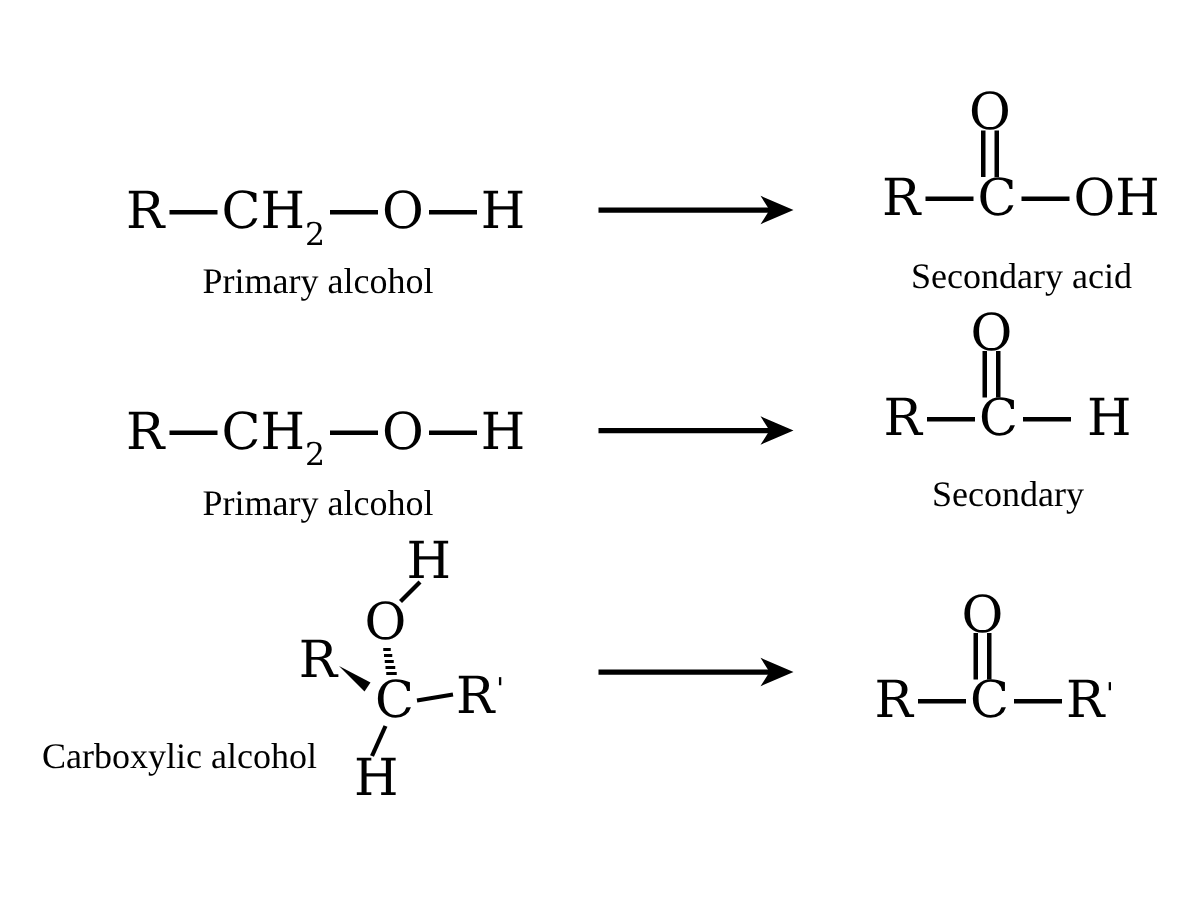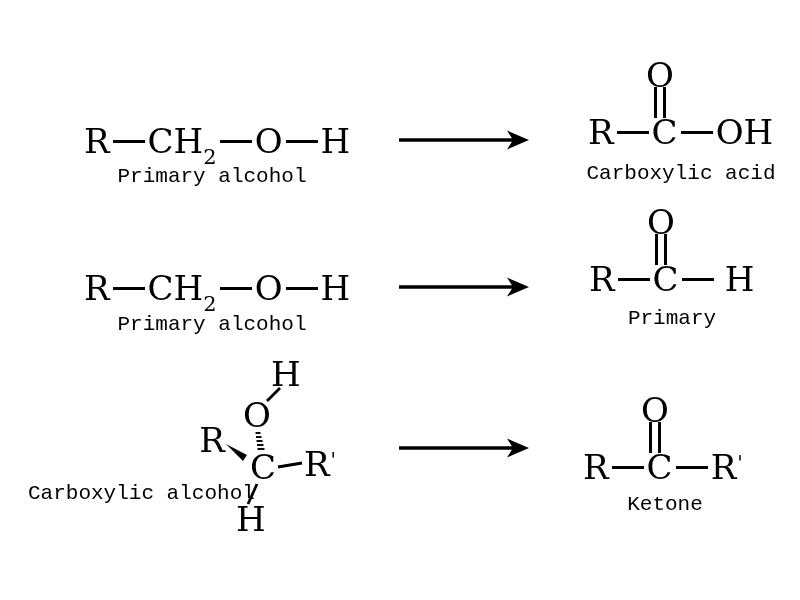--- a/index.html
+++ b/index.html
@@ -64,25 +64,26 @@
   .p-dbond div{width:3px;height:100%;background:#000;}
   .p-row{
     position:absolute;
     left:18px;top:57px;
     display:flex;align-items:center;height:25px;
   }
   .x-shift{margin-left:8px;}
   
   .cap{
     position:absolute;
-    font-family:Liberation Mono, monospace;
-    font-size:21px;
+    font-family:Liberation Serif, serif;
+    font-size:24px;
     line-height:25px;
     color:#000;
     white-space:nowrap;
+    margin-top:12px;
   }
   .cap.center{text-align:center;width:240px;}
   
   .arrow{position:absolute;width:136px;height:24px;}
   
   #sec-alcohol{
     position:absolute;
     left:200px;top:355px;
     width:150px;height:190px;
   }
@@ -123,21 +124,21 @@
         <div></div>
       </div>
     <div class="p-row">
       <span class="atom">R</span>
       <div class="bond-h"></div>
       <span class="atom">C</span>
       <div class="bond-h"></div>
       <span class="atom">OH</span>
     </div>
   </div>
-  <div class="cap center" style="left:561px;top:161px;">Carboxylic acid</div>
+  <div class="cap center" style="left:561px;top:161px;">Secondary acid</div>
 
   <div class="formula" style="left:84px;top:276px;">
     <span class="atom">R</span>
     <div class="bond-h"></div>
     <span class="atom"><span>CH</span><span class="sub">2</span></span>
     <div class="bond-h"></div>
     <span class="atom">O</span>
     <div class="bond-h"></div>
     <span class="atom">H</span>
   </div>
@@ -155,21 +156,21 @@
         <div></div>
       </div>
     <div class="p-row">
       <span class="atom">R</span>
       <div class="bond-h"></div>
       <span class="atom">C</span>
       <div class="bond-h"></div>
       <span class="atom x-shift">H</span>
     </div>
   </div>
-  <div class="cap center" style="left:552px;top:306px;">Primary</div>
+  <div class="cap center" style="left:552px;top:306px;">Secondary</div>
 
   <div id="sec-alcohol">
     <svg width="150" height="190" viewBox="0 0 150 190">
 
       <line x1="67" y1="46" x2="80" y2="33" stroke="#000" stroke-width="2.8"></line>
 
       <g stroke="#000" stroke-width="1.9">
         <line x1="55.5" y1="78" x2="60.5" y2="78"></line>
         <line x1="56" y1="82" x2="61.5" y2="82"></line>
         <line x1="56.5" y1="86" x2="62.5" y2="86"></line>
@@ -204,15 +205,14 @@
         <div></div>
       </div>
     <div class="p-row">
       <span class="atom">R</span>
       <div class="bond-h"></div>
       <span class="atom">C</span>
       <div class="bond-h"></div>
       <span class="atom"><span>R</span><span class="prime">'</span></span>
     </div>
   </div>
-  <div class="cap center" style="left:545px;top:492px;">Ketone</div>
 
 </div>
 
 </body></html>

